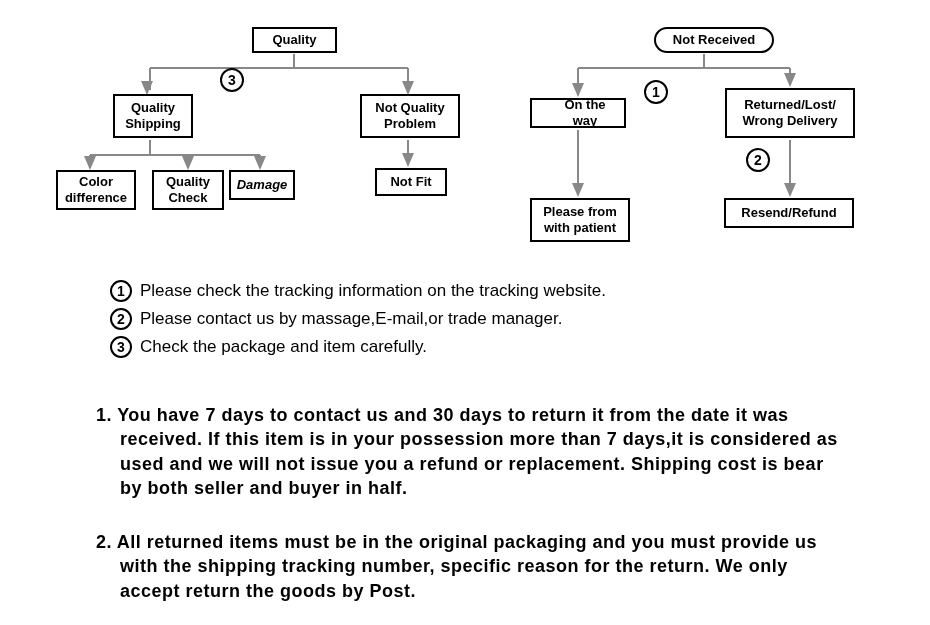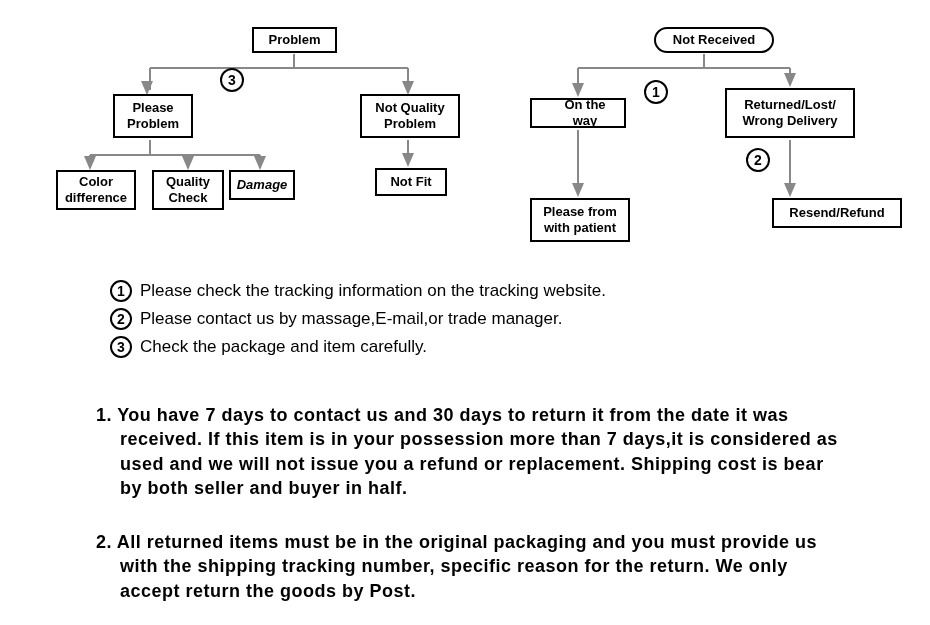--- a/index.html
+++ b/index.html
@@ -98,36 +98,36 @@
     <path d="M 260 165 L 260 168" stroke="#888" stroke-width="2" marker-end="url(#ah)"></path>
     <path d="M 408 140 L 408 165" stroke="#888" stroke-width="2" fill="none" marker-end="url(#ah)"></path>
 
     <path d="M 704 54 L 704 68 M 578 68 L 790 68 M 578 68 L 578 95 M 790 68 L 790 85" stroke="#888" stroke-width="2" fill="none"></path>
     <path d="M 578 92 L 578 95" stroke="#888" stroke-width="2" marker-end="url(#ah)"></path>
     <path d="M 790 82 L 790 85" stroke="#888" stroke-width="2" marker-end="url(#ah)"></path>
     <path d="M 578 130 L 578 195" stroke="#888" stroke-width="2" fill="none" marker-end="url(#ah)"></path>
     <path d="M 790 140 L 790 195" stroke="#888" stroke-width="2" fill="none" marker-end="url(#ah)"></path>
   </svg>
 
-  <div class="box" style="left:252px; top:27px; width:85px; height:26px;">Problem</div>
+  <div class="box" style="left:252px; top:27px; width:85px; height:26px;">Quality</div>
   <div class="circ" style="left:220px; top:68px;">3</div>
-  <div class="box" style="left:113px; top:94px; width:80px; height:44px;">Please Problem</div>
+  <div class="box" style="left:113px; top:94px; width:80px; height:44px;">Quality Shipping</div>
   <div class="box" style="left:360px; top:94px; width:100px; height:44px;">Not Quality Problem</div>
   <div class="box" style="left:56px; top:170px; width:80px; height:40px;">Color difference</div>
   <div class="box" style="left:152px; top:170px; width:72px; height:40px;">Quality Check</div>
   <div class="box" style="left:229px; top:170px; width:66px; height:30px;font-style:italic;">Damage</div>
   <div class="box" style="left:375px; top:168px; width:72px; height:28px;">Not Fit</div>
 
   <div class="box" style="left:654px; top:27px; width:120px; height:26px;border-radius:13px;">Not  Received</div>
   <div class="circ" style="left:644px; top:80px;">1</div>
   <div class="box" style="left:530px; top:98px; width:96px; height:30px;padding-left:20px;">On the way</div>
   <div class="box" style="left:725px; top:88px; width:130px; height:50px;">Returned/Lost/ Wrong Delivery</div>
   <div class="circ" style="left:746px; top:148px;">2</div>
   <div class="box" style="left:530px; top:198px; width:100px; height:44px;">Please from with patient</div>
-  <div class="box" style="left:724px; top:198px; width:130px; height:30px;margin-left:48px;">Resend/Refund</div>
+  <div class="box" style="left:724px; top:198px; width:130px; height:30px;">Resend/Refund</div>
 </div>
 
 <div class="notes">
   <div class="note-line">
     <span class="note-circ">1</span>
     <span>Please check the tracking information on the tracking website.</span>
   </div>
   <div class="note-line">
     <span class="note-circ">2</span>
     <span>Please contact us by  massage,E-mail,or trade manager.</span>

